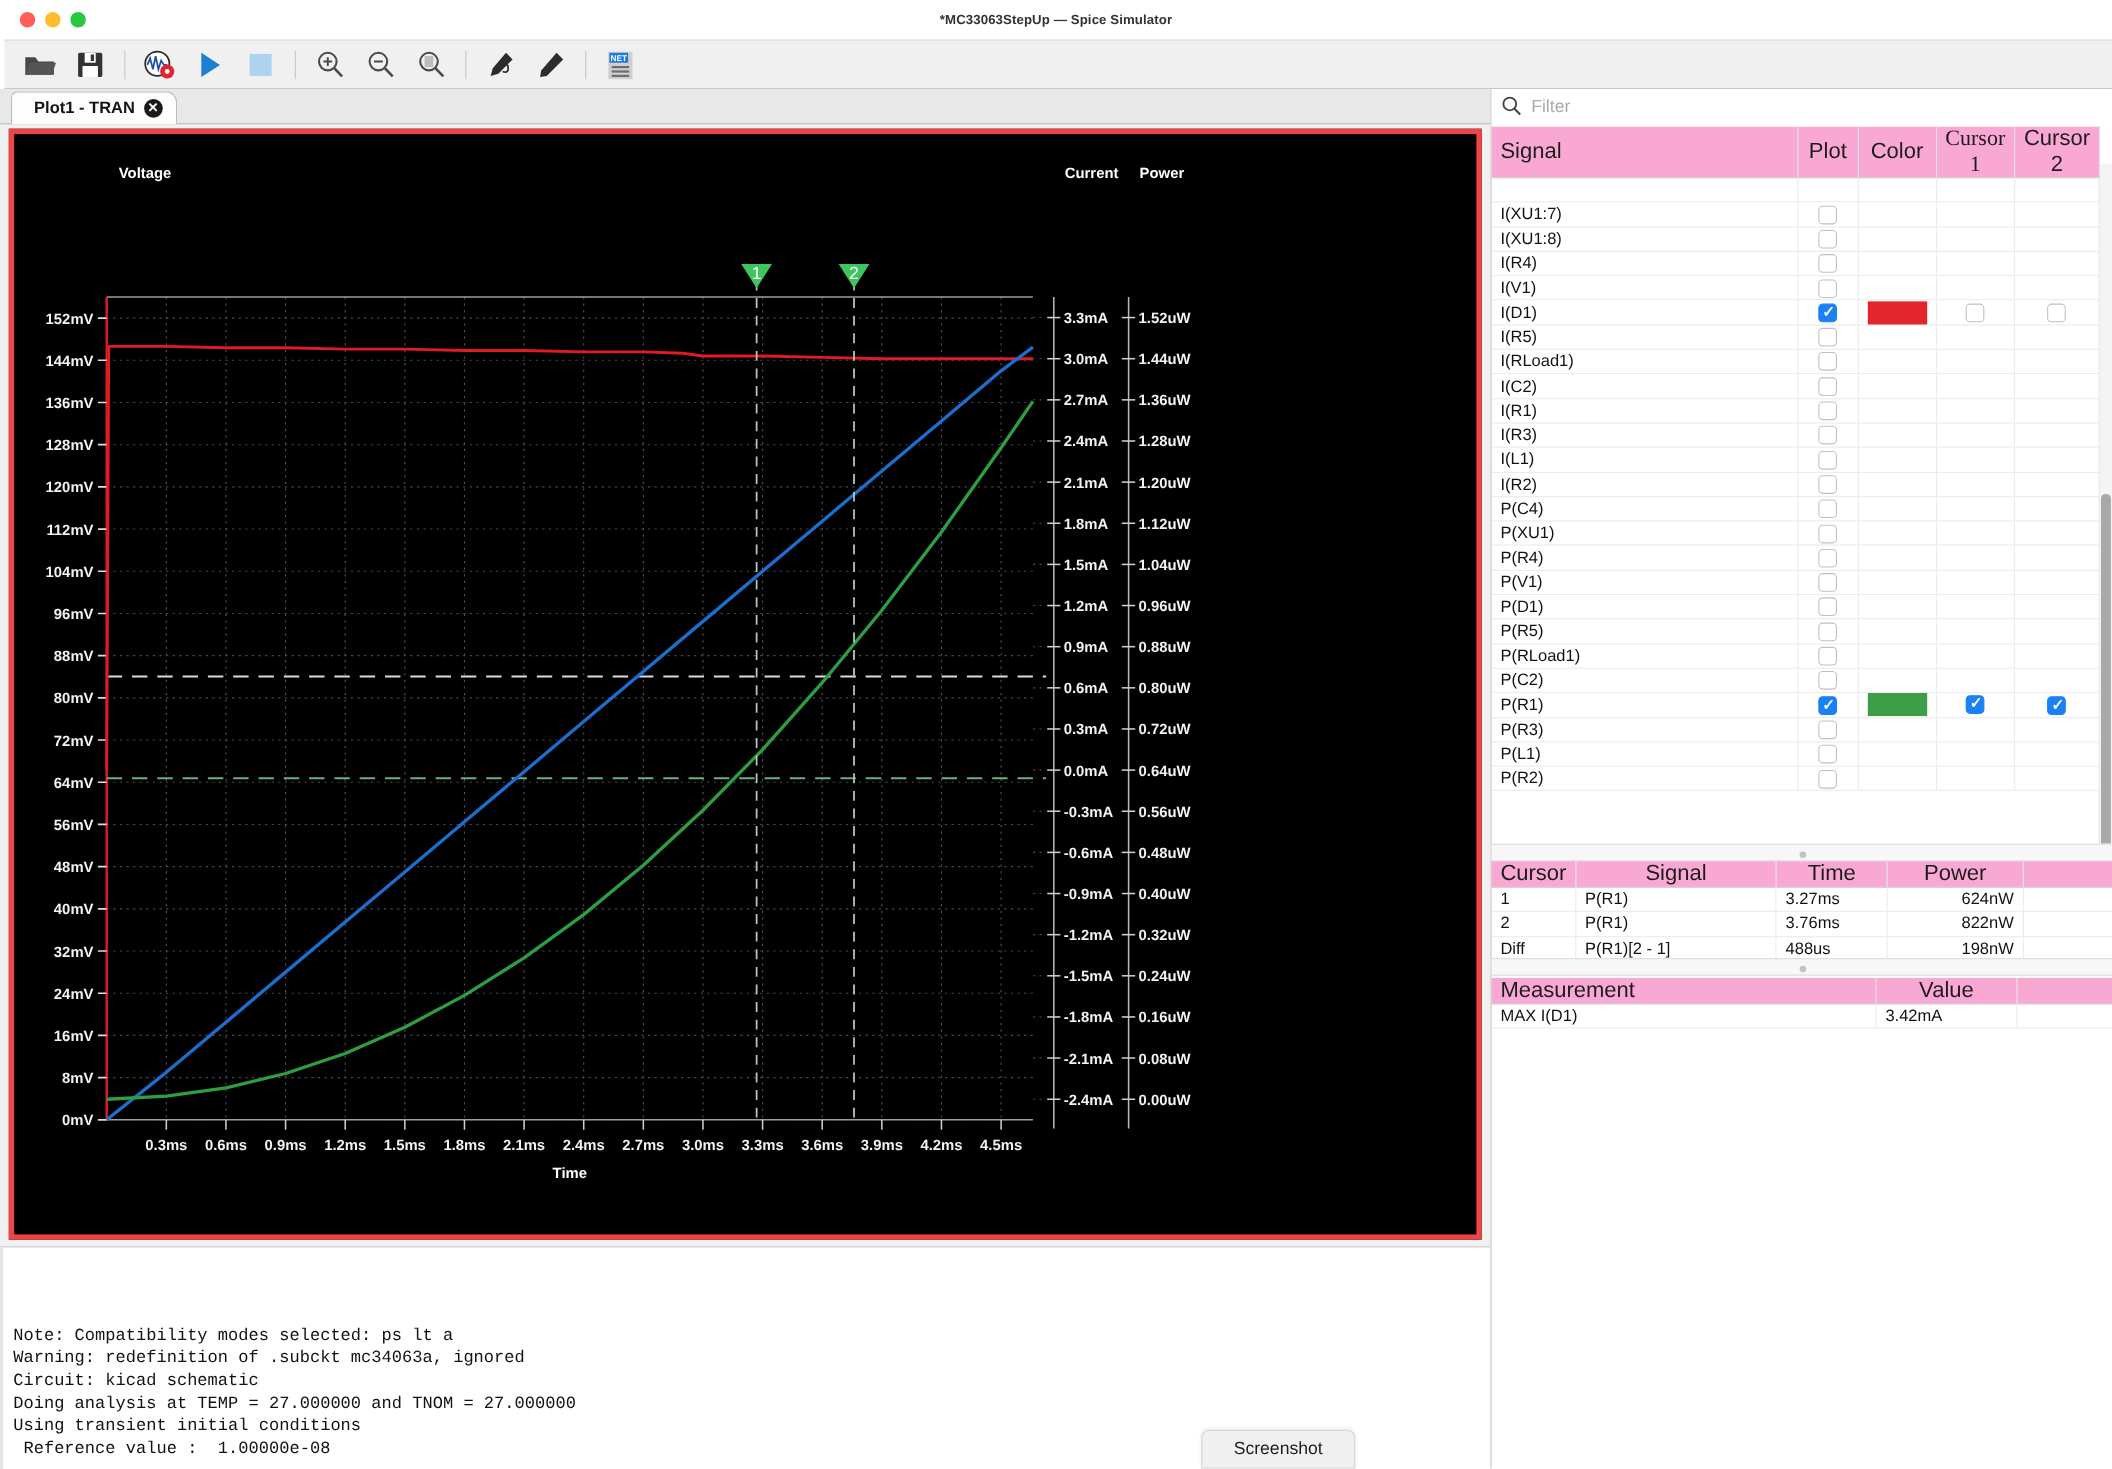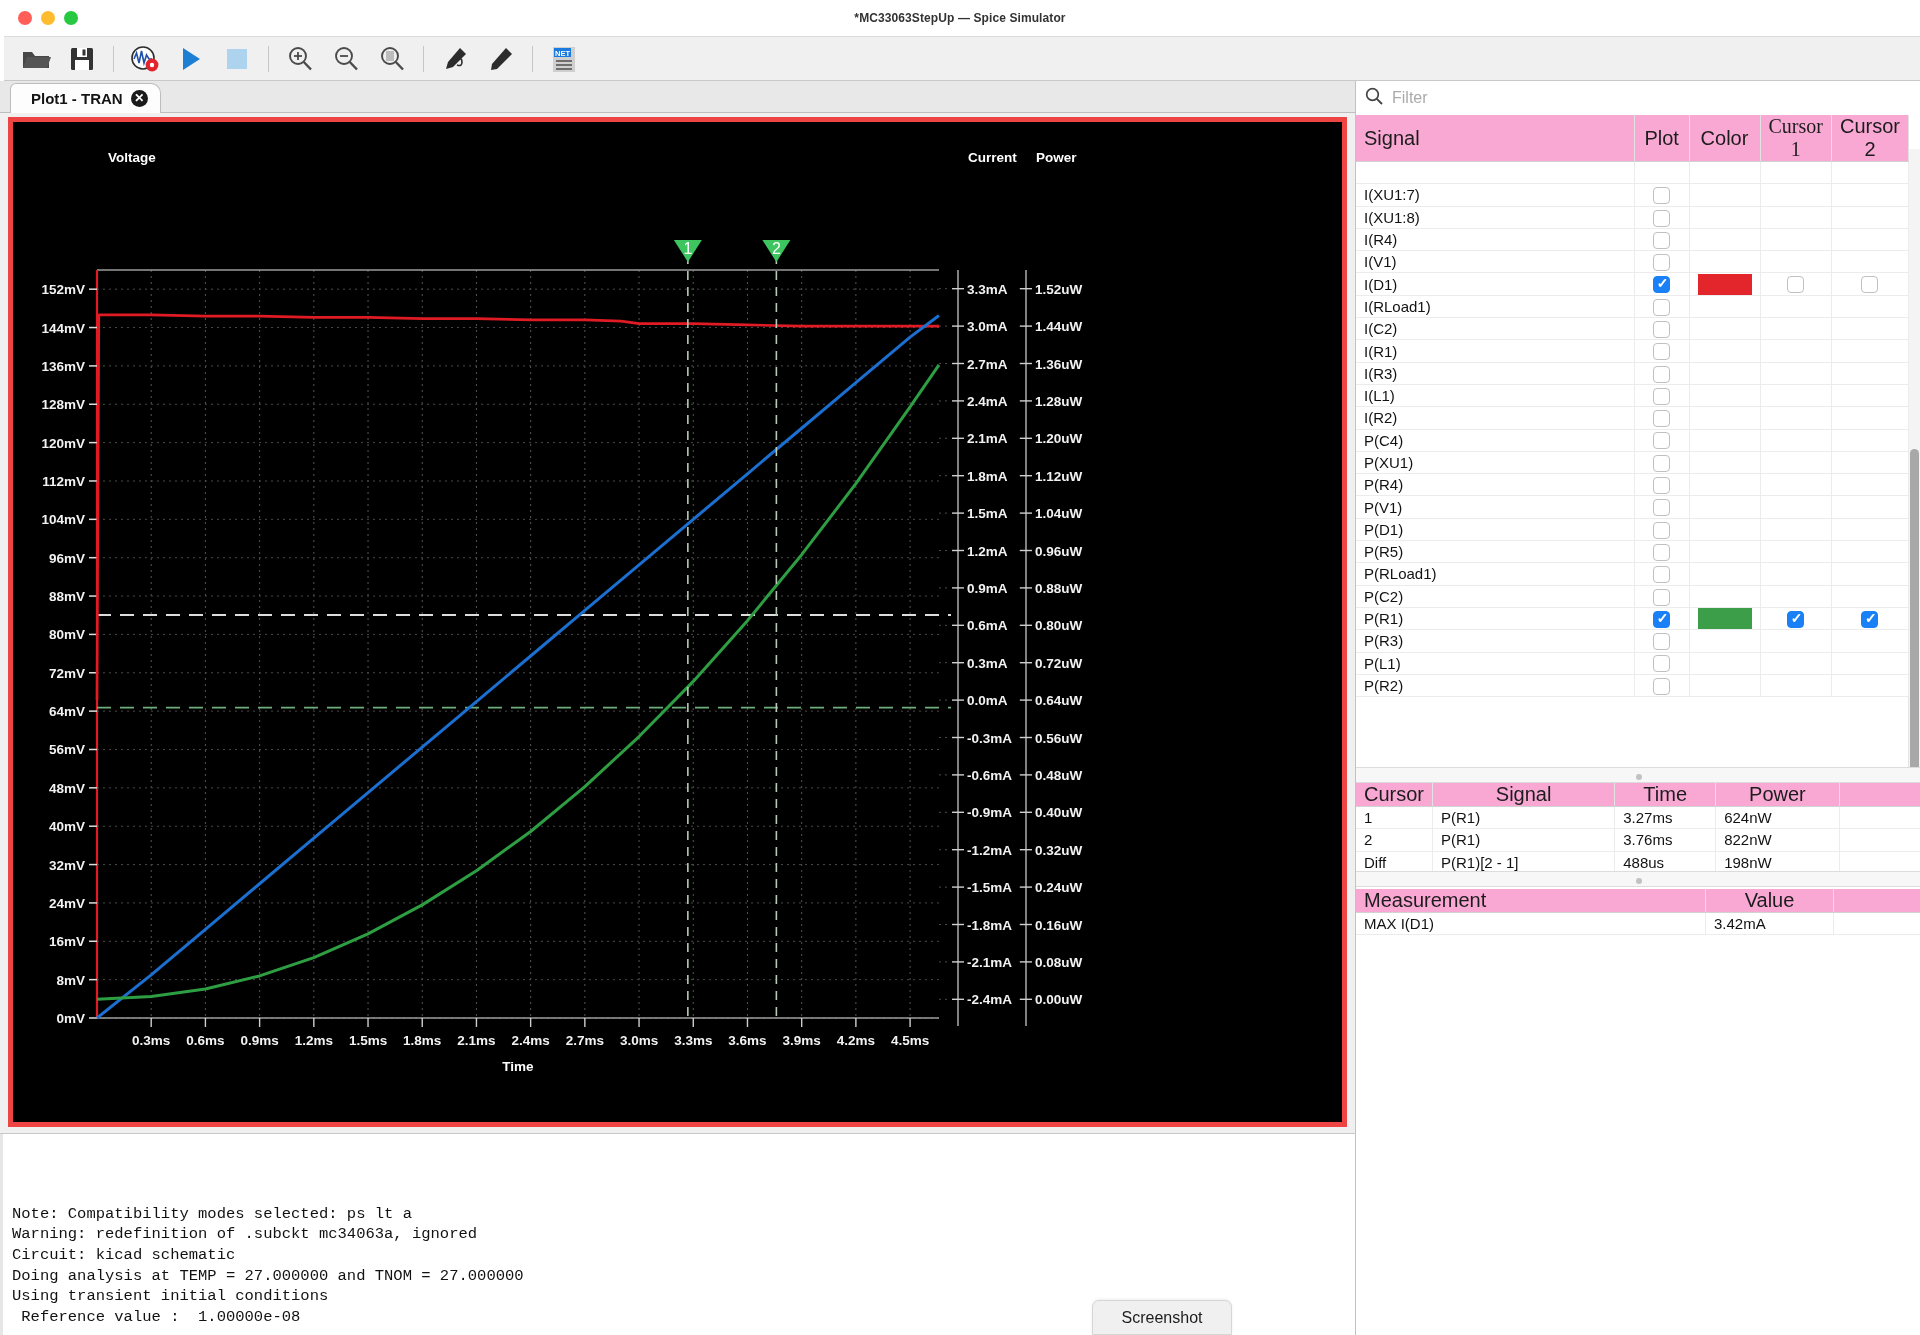--- a/index.html
+++ b/index.html
@@ -191,21 +191,21 @@
     width:6px; height:6px; margin-left:-3px;
     border-radius:50%; background:#c2c2c2;
   }
 
   .cursorbox{ position:absolute; left:0; top:702px; width:565px; }
   .measbox{ position:absolute; left:0; top:808px; width:565px; }
 
   .cur-c1{ width:53px; text-align:left; }
   .cur-c2{ width:192px; text-align:left; }
   .cur-c3{ width:104px; text-align:left; }
-  .cur-c4{ width:128px; text-align:left; }
+  .cur-c4{ width:128px; text-align:right; }
   .cur-c5{ width:87px; }
   .meas-c1{ text-align:left; }
   .meas-c2{ width:128px; text-align:left; }
   .meas-c3{ width:87px; }
 
   .emptyrow td{ border-right:none; border-bottom:none; height:11px; }
 
   
   .screenshot-btn{
     position:absolute; left:1092px; top:1300px;
@@ -669,20 +669,27 @@
               <td class="sig-cell col-c2"></td>
             </tr>
             <tr>
               <td class="sig-name">I(D1)</td>
               <td class="sig-cell col-plot"><span class="cbx on"></span></td>
               <td class="sig-cell col-color"><span class="swatch" style="background: rgb(227, 38, 43);"></span></td>
               <td class="sig-cell col-c1"><span class="cbx"></span></td>
               <td class="sig-cell col-c2"><span class="cbx"></span></td>
             </tr>
             <tr>
+              <td class="sig-name">I(R5)</td>
+              <td class="sig-cell col-plot"><span class="cbx"></span></td>
+              <td class="sig-cell col-color"></td>
+              <td class="sig-cell col-c1"></td>
+              <td class="sig-cell col-c2"></td>
+            </tr>
+            <tr>
               <td class="sig-name">I(RLoad1)</td>
               <td class="sig-cell col-plot"><span class="cbx"></span></td>
               <td class="sig-cell col-color"></td>
               <td class="sig-cell col-c1"></td>
               <td class="sig-cell col-c2"></td>
             </tr>
             <tr>
               <td class="sig-name">I(C2)</td>
               <td class="sig-cell col-plot"><span class="cbx"></span></td>
               <td class="sig-cell col-color"></td>

